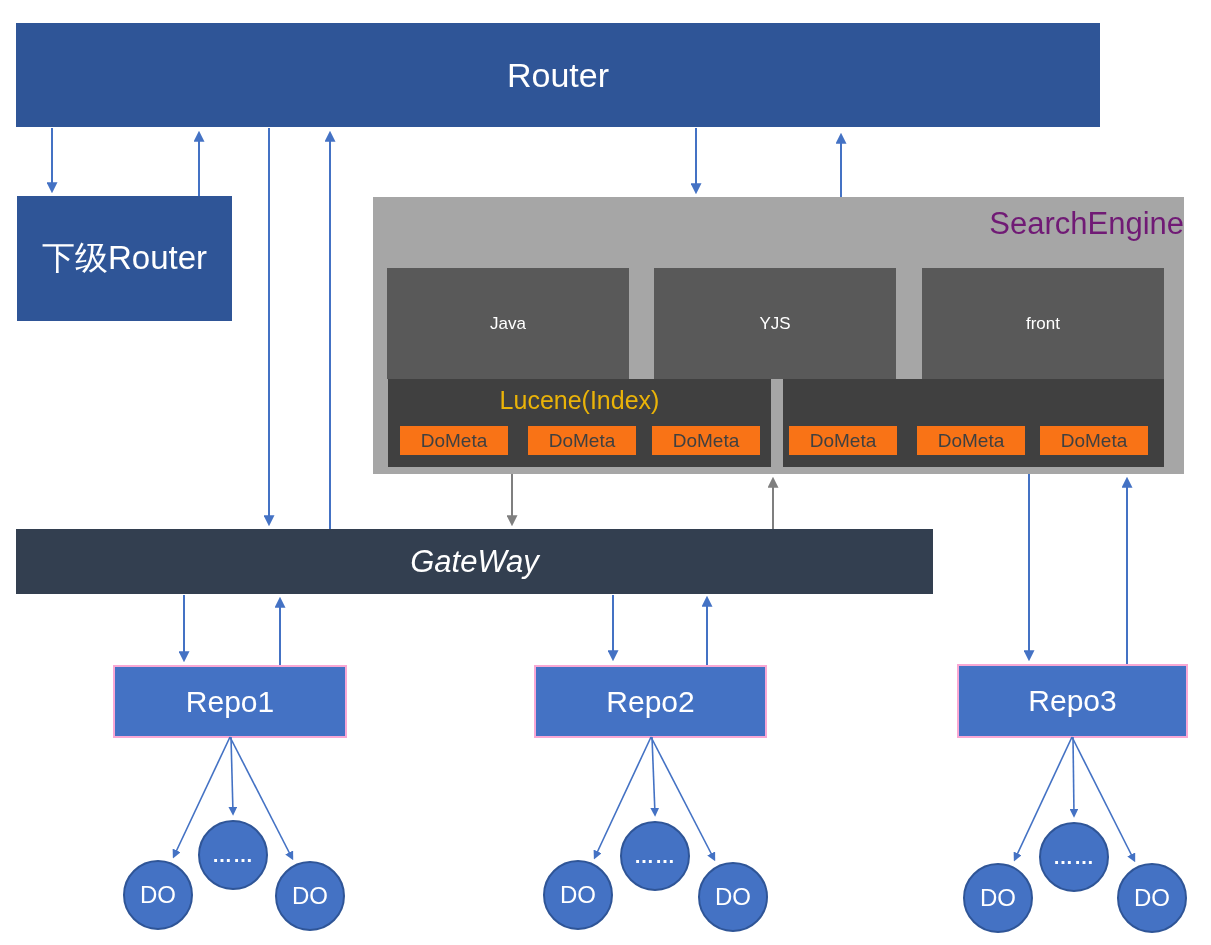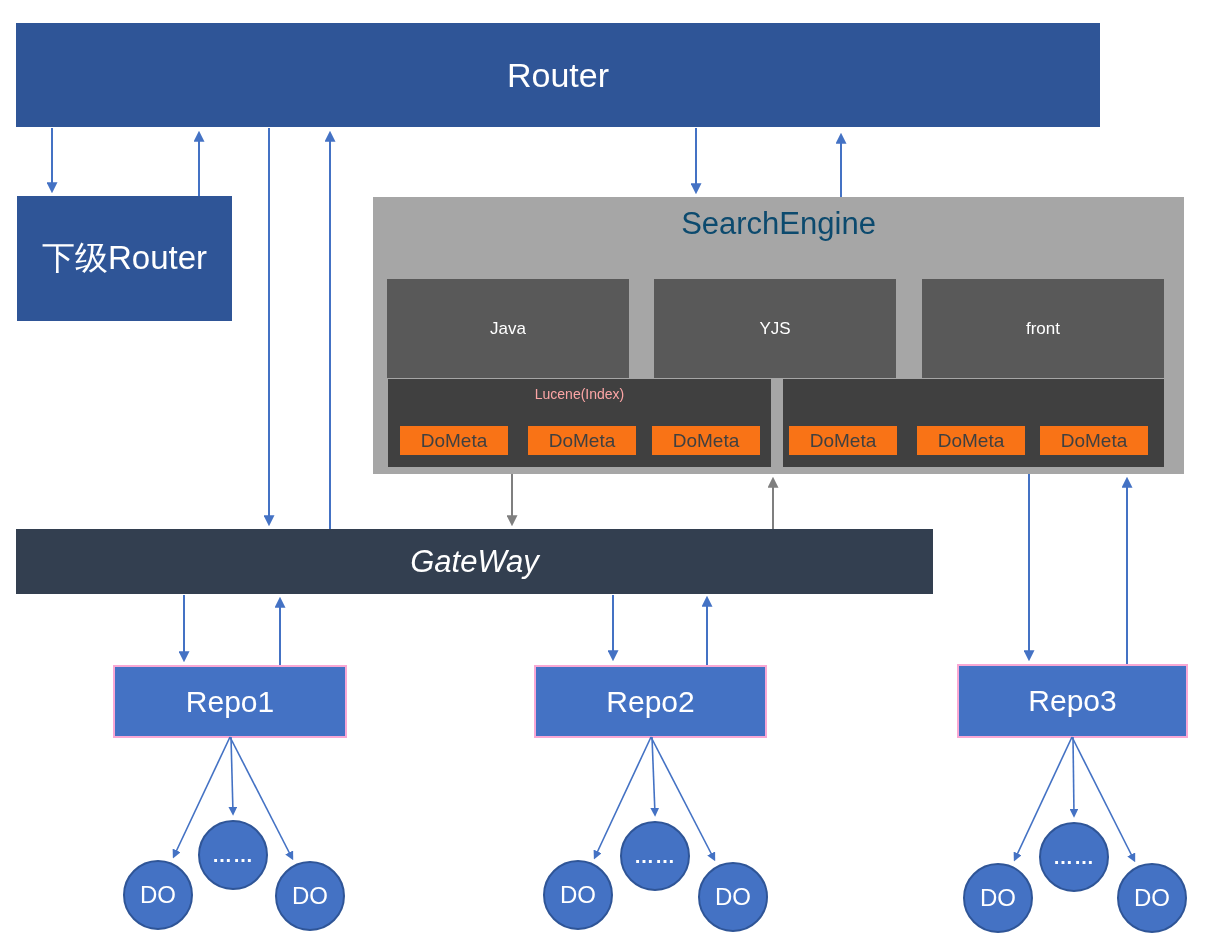--- a/index.html
+++ b/index.html
@@ -8,29 +8,29 @@
     font-family:"Liberation Sans","DejaVu Sans",sans-serif;
   }
   .node{position:absolute;display:flex;align-items:center;justify-content:center;color:#ffffff;}
 
   
   .router{left:16px;top:23px;width:1084px;height:104px;background:#2F5597;font-size:34px;}
   .sub-router{left:17px;top:196px;width:215px;height:125px;background:#2F5597;font-size:33px;}
 
   
   .se{position:absolute;left:373px;top:197px;width:811px;height:277px;background:#A6A6A6;}
-  .se-title{position:absolute;left:0;top:9px;width:100%;text-align:center;color:#0c4a6e;font-size:31px;}
-  .rt{position:absolute;top:82px;width:242px;height:99px;background:#595959;display:flex;align-items:center;justify-content:center;color:#fff;font-size:17px;}
+  .se-title{position:absolute;left:0;top:9px;width:100%;text-align:right;color:#701a75;font-size:31px;}
+  .rt{position:absolute;top:71px;width:242px;height:111px;background:#595959;display:flex;align-items:center;justify-content:center;color:#fff;font-size:17px;}
   .rt-java{left:14px;}
   .rt-yjs{left:281px;}
   .rt-front{left:549px;}
   .db{position:absolute;top:182px;height:88px;background:#404040;}
   .db-lucene{left:15px;width:383px;}
   .db-rocksdb{left:410px;width:381px;}
-  .db-title{position:absolute;left:0;top:7px;width:100%;text-align:center;color:#fca5a5;font-size:14px;}
+  .db-title{position:absolute;left:0;top:7px;width:100%;text-align:center;color:#eab308;font-size:25px;}
   .chip{position:absolute;top:47px;width:108px;height:29px;background:#f97316;color:#404040;font-size:19px;
         display:flex;align-items:center;justify-content:center;}
   .db-lucene .chip.c0{left:12px;} .db-lucene .chip.c1{left:140px;} .db-lucene .chip.c2{left:264px;}
   .db-rocksdb .chip.c0{left:6px;} .db-rocksdb .chip.c1{left:134px;} .db-rocksdb .chip.c2{left:257px;}
 
   
   .gateway{left:16px;top:529px;width:917px;height:65px;background:#333F50;font-size:31px;font-style:italic;}
 
   
   .repo{box-sizing:border-box;background:#4472C4;border:2px solid #f9a8d4;font-size:30px;}

